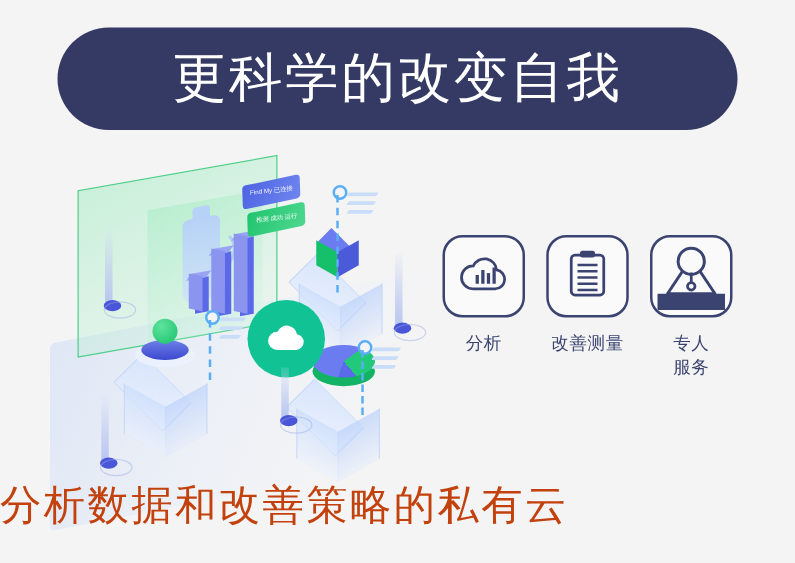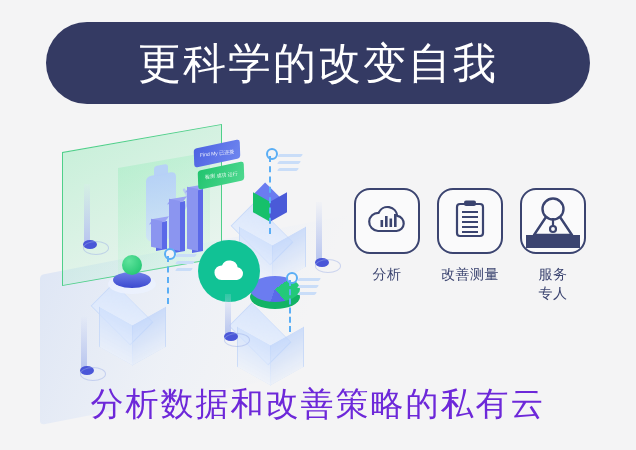--- a/index.html
+++ b/index.html
@@ -183,22 +183,22 @@
     background:#fafafb;
     display:flex;align-items:center;justify-content:center;
   }
   .feat-label{
     margin-top:11px;font-size:14px;color:#3b4470;line-height:1.35;
     letter-spacing:.5px;
   }
 
   
   .tagline{
-    position:absolute;left:0;top:382px;width:636px;text-align:center;
-    font-size:33px;color:#6d28d9;letter-spacing:2px;white-space:nowrap;
+    position:absolute;left:0;top:382px;width:636px;text-align:left;
+    font-size:33px;color:#c2410c;letter-spacing:2px;white-space:nowrap;
   }
 </style>
 </head>
 <body>
 
 <div id="stage">
 
   <div class="header-pill">
     <div class="header-title">更科学的改变自我</div>
   </div>
@@ -362,21 +362,21 @@
           <svg width="58" height="58" viewBox="0 0 58 58">
             <circle cx="29" cy="19" r="10.5" fill="none" stroke="#3b4470" stroke-width="2.4"></circle>
             <path d="M22 27 L10 45 H48 L36 27" fill="none" stroke="#3b4470" stroke-width="2.4" stroke-linejoin="round"></path>
             <path d="M29 28 L29 36" stroke="#3b4470" stroke-width="2.2"></path>
             <circle cx="29" cy="39" r="3" fill="none" stroke="#3b4470" stroke-width="2.2"></circle>
             <rect x="2" y="45" width="54" height="13" fill="#3b4470"></rect>
           </svg>
         </span>
       </div>
       <div class="feat-label">
+        <div>专人</div>
         <div>服务</div>
-        <div>专人</div>
       </div>
     </div>
   </div>
 
   <div class="tagline">分析数据和改善策略的私有云</div>
 
 </div>
 
 </body></html>

